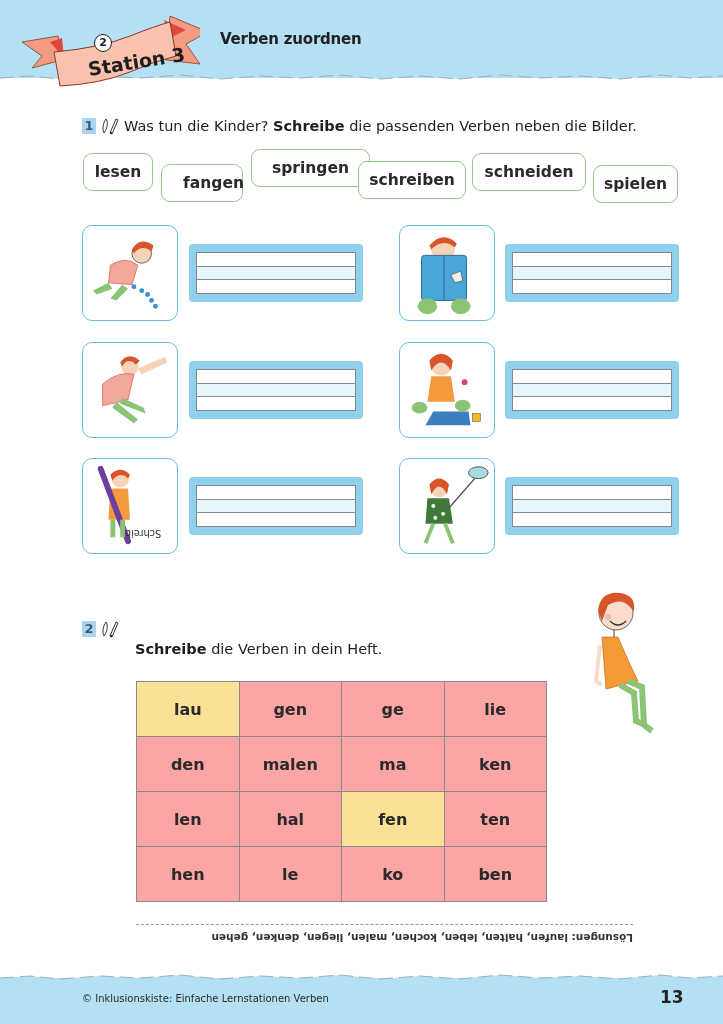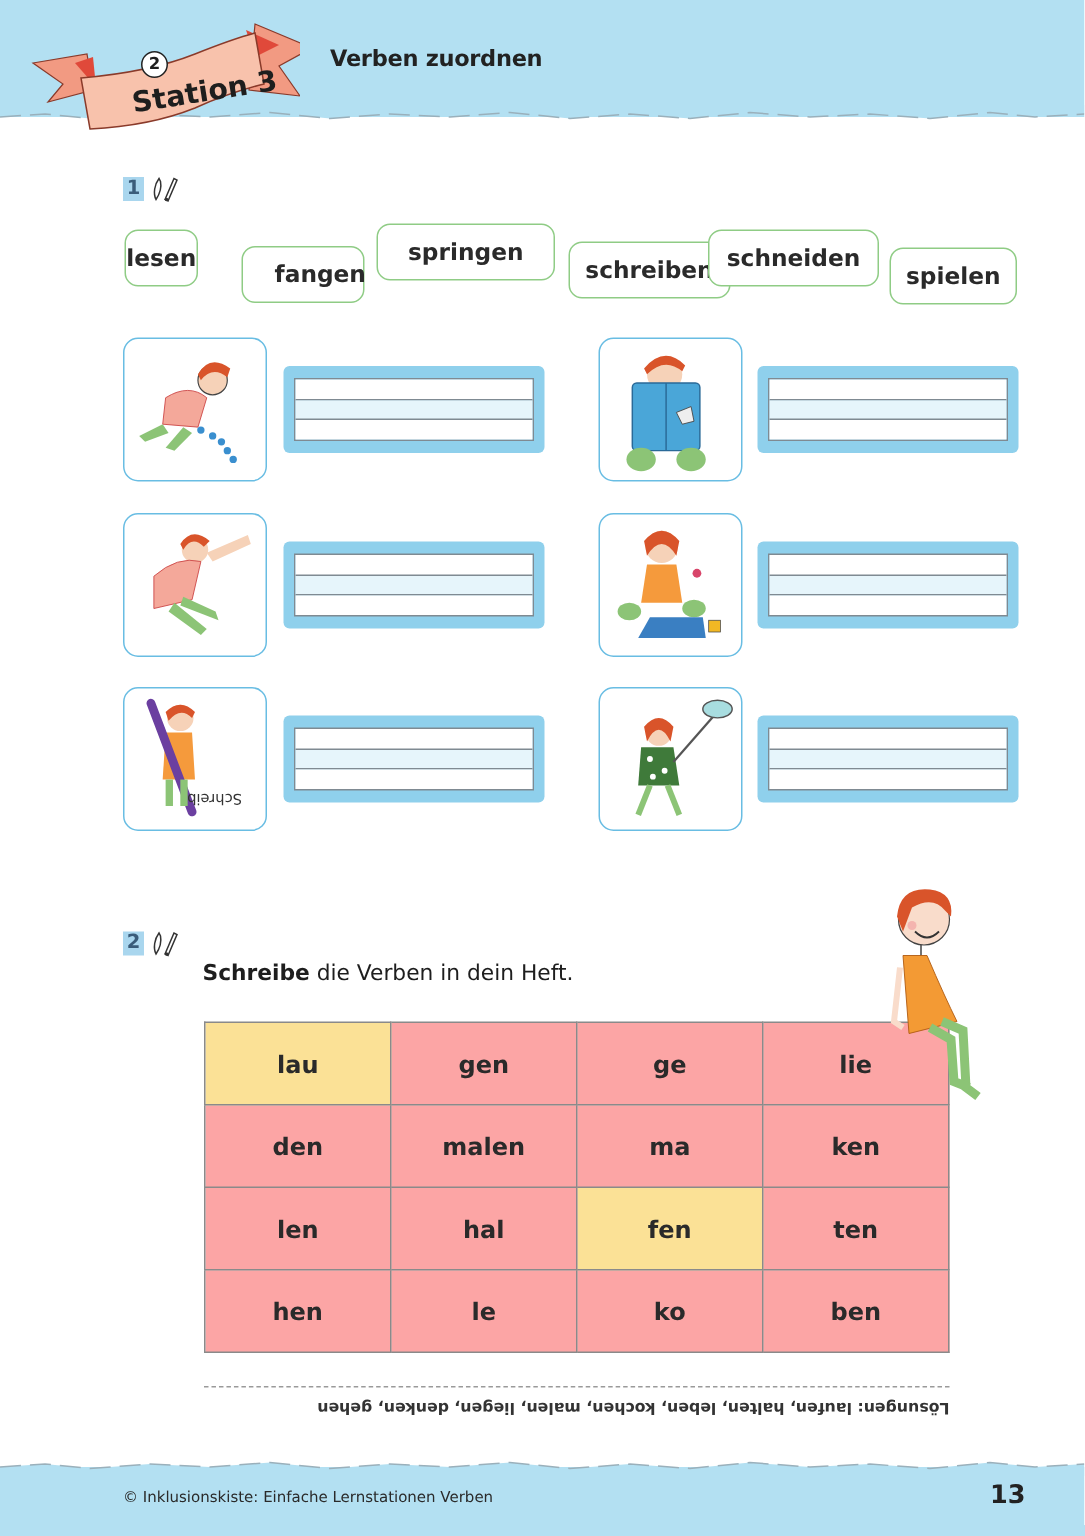--- a/index.html
+++ b/index.html
@@ -67,21 +67,21 @@
   .answer .lines div:nth-child(2) { background: #e6f5fb; }
   .answer .lines div:last-child { border-bottom: none; }
 
   
   .task2 { position: absolute; left: 82px; top: 620px; font-size: 14.5px; line-height: 22px; }
   .task2 .row1 { display: flex; align-items: center; gap: 4px; }
   .task2 .row2 { padding-left: 53px; }
   .task2 b { font-weight: bold; }
 
   .syll-table {
-    position: absolute; left: 136px; top: 681px; width: 497px; height: 221px;
+    position: absolute; left: 136px; top: 681px; width: 411px; height: 221px;
     border-collapse: collapse; table-layout: fixed;
   }
   .syll-table td {
     border: 1.5px solid #8a8a8a; text-align: center; vertical-align: middle;
     font-size: 16px; font-weight: bold; color: #2a2a2a; height: 55px; background: #fca5a5;
   }
   .syll-table td.hl { background: #fbe196; }
 
   .girl { position: absolute; left: 572px; top: 585px; width: 100px; height: 150px; }
 
@@ -126,26 +126,27 @@
 
 <div class="page-title">Verben zuordnen</div>
 
 <div class="task1-line">
   <span class="task-num">1</span>
   <svg class="pencil-icon" viewBox="0 0 20 18">
     <path d="M6,2 C3,6 2,12 4,16 C6,13 8,9 7,4 Z" fill="none" stroke="#333" stroke-width="1"></path>
     <path d="M10,16 L16,2 L18,3 L12,17 Z" fill="none" stroke="#333" stroke-width="1"></path>
     <circle cx="11" cy="16" r="1.2" fill="#333"></circle>
   </svg>
-</div>
-
-<div class="chip" style="left:83px; top:153px; width:49px;">lesen</div>
+  <span class="txt"><span>Was tun die Kinder? </span><b>Schreibe</b><span> die passenden Verben neben die Bilder.</span></span>
+</div>
+
+<div class="chip" style="left:83px; top:153px; width:70px;">lesen</div>
 <div class="chip" style="left:161px; top:164px; width:82px;padding-left:23px;">fangen</div>
 <div class="chip" style="left:251px; top:149px; width:119px;">springen</div>
-<div class="chip" style="left:358px; top:161px; width:108px;margin-left:21px;">schreiben</div>
+<div class="chip" style="left:358px; top:161px; width:108px;">schreiben</div>
 <div class="chip" style="left:472px; top:153px; width:114px;">schneiden</div>
 <div class="chip" style="left:593px; top:165px; width:85px;">spielen</div>
 
 <div class="pic" style="left:82px; top:225px;">
   <svg viewBox="0 0 96 96">
     <circle cx="60" cy="28" r="10" fill="#f6d2b8" stroke="#444" stroke-width="0.8"></circle>
     <path d="M50,24 Q58,10 72,20 L70,26 Q60,18 52,28 Z" fill="#d9542a"></path>
     <path d="M28,40 Q44,30 56,40 L50,60 L26,58 Z" fill="#f4a89a" stroke="#c44" stroke-width="0.6"></path>
     <path d="M26,58 L10,66 L14,70 L30,64 Z" fill="#8cc476"></path>
     <path d="M40,60 L28,74 L34,76 L46,64 Z" fill="#8cc476"></path>

